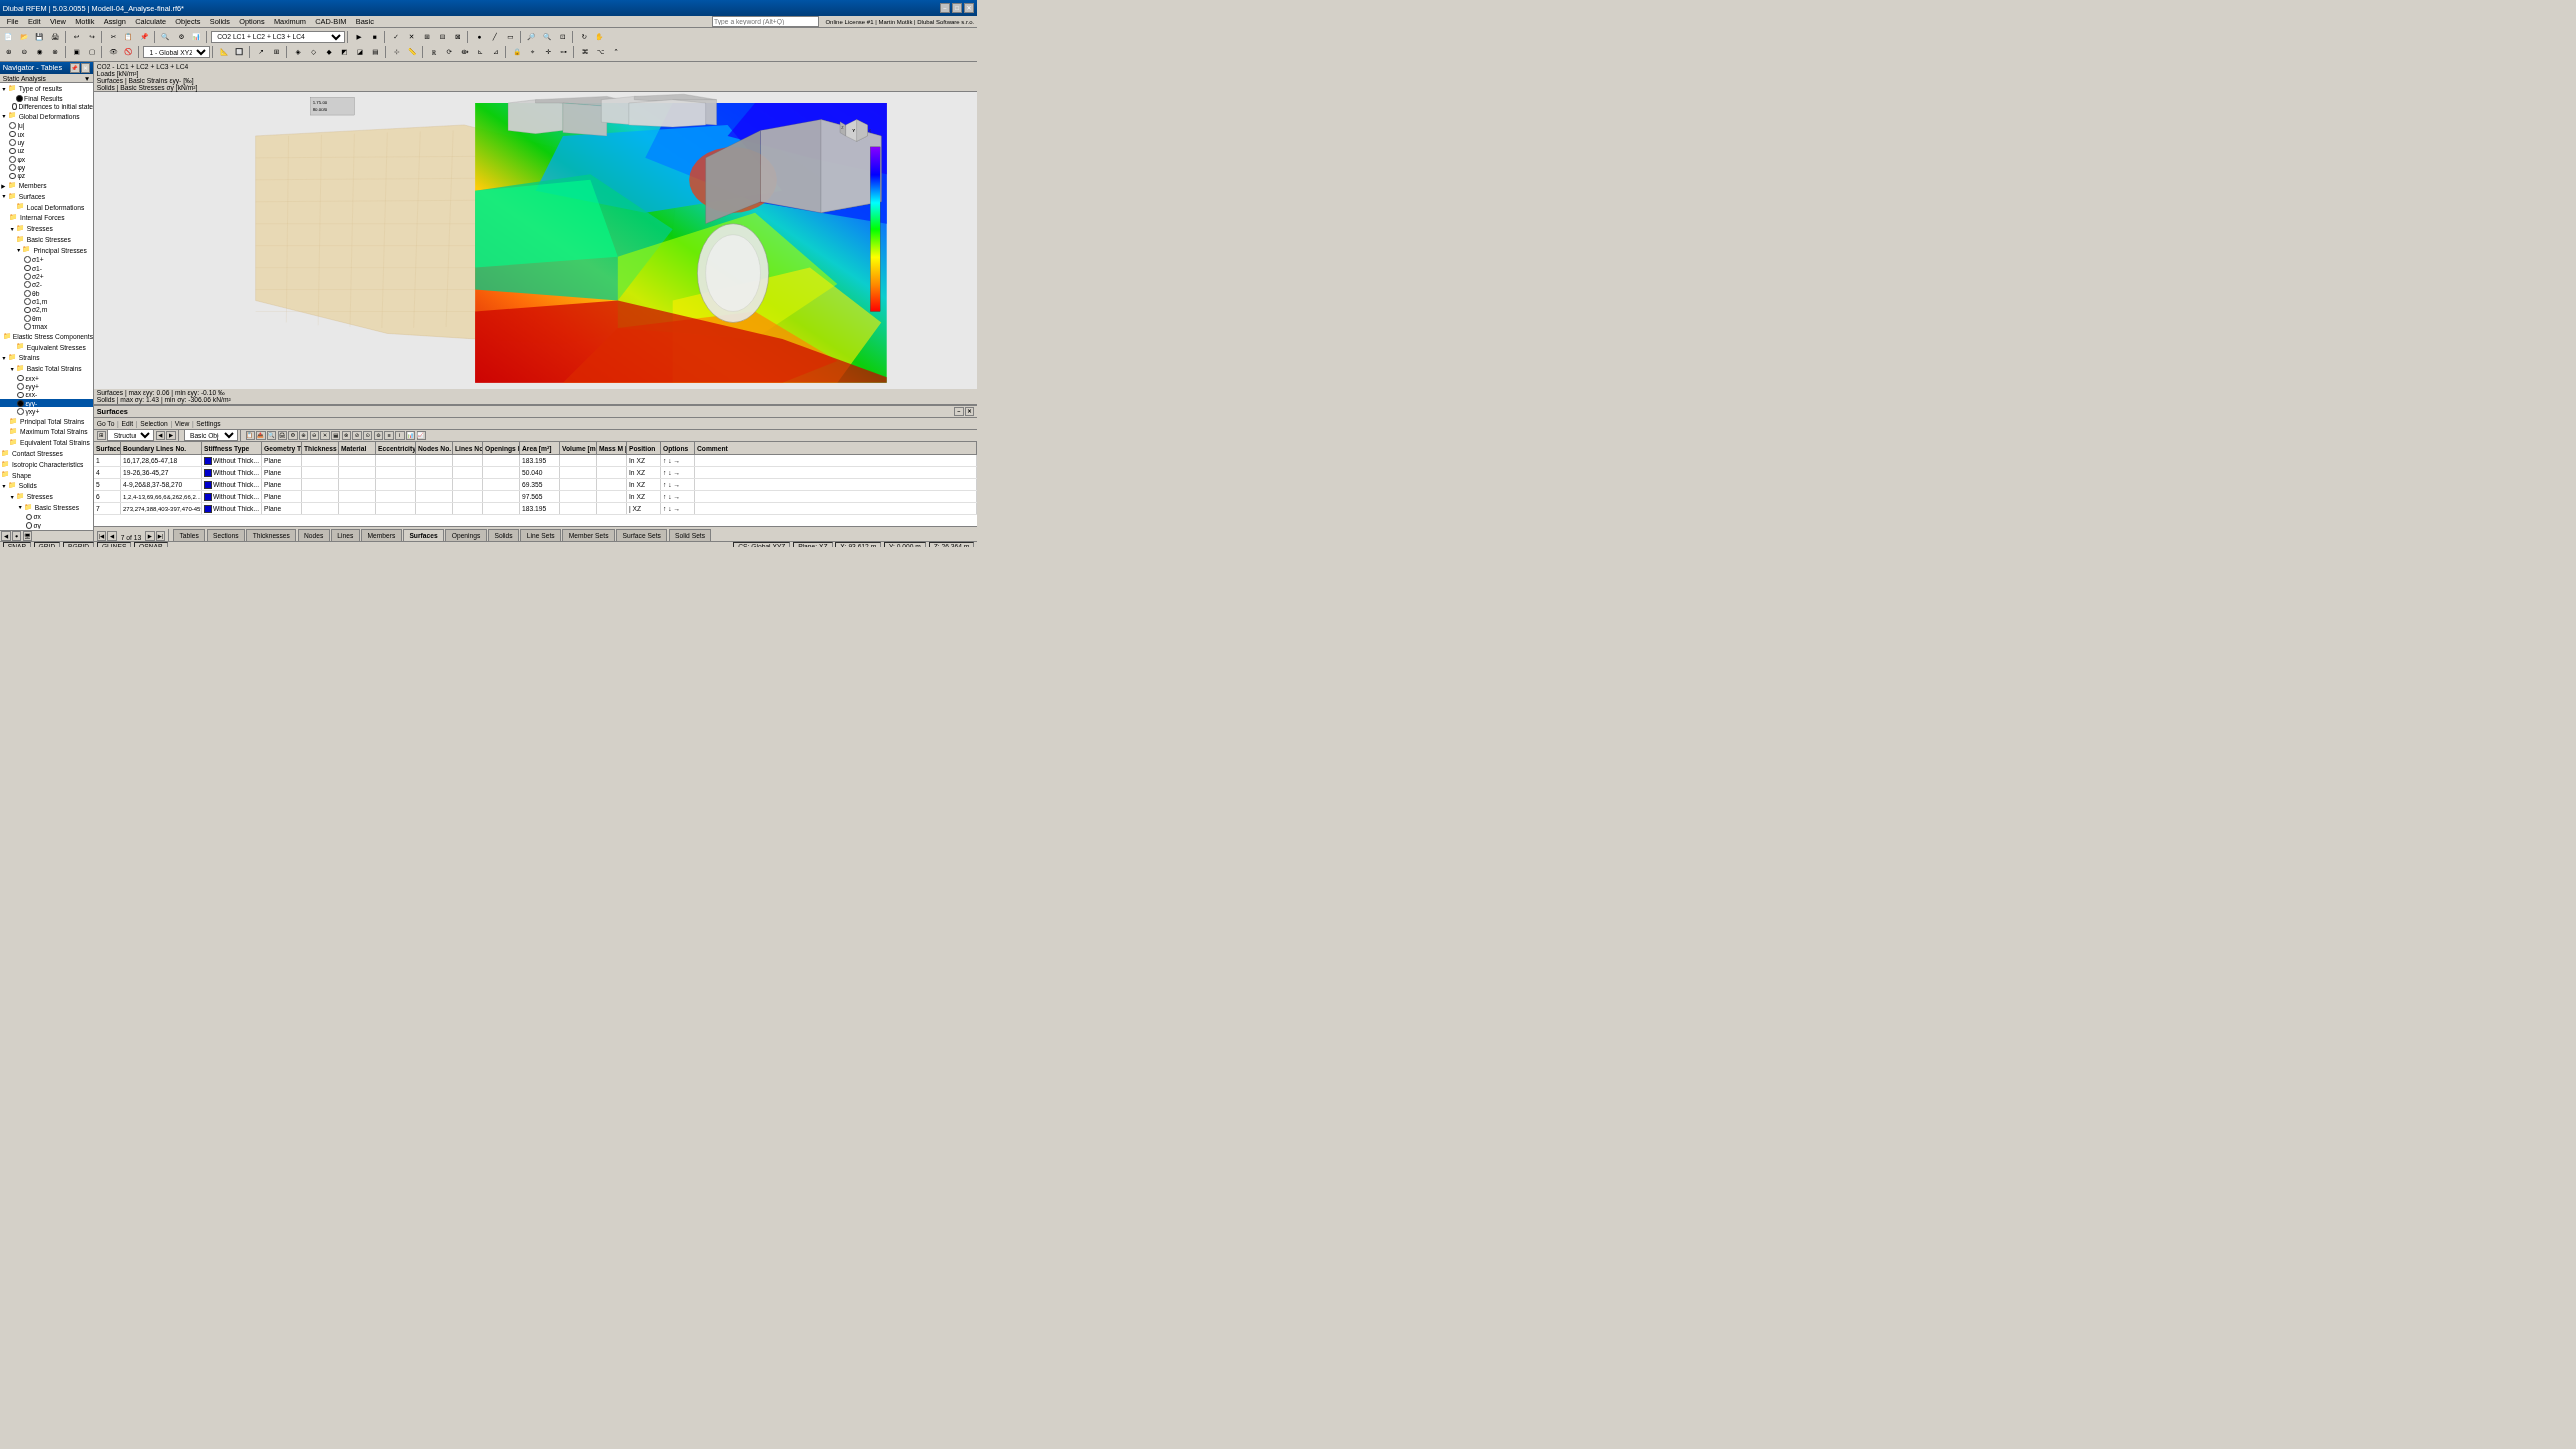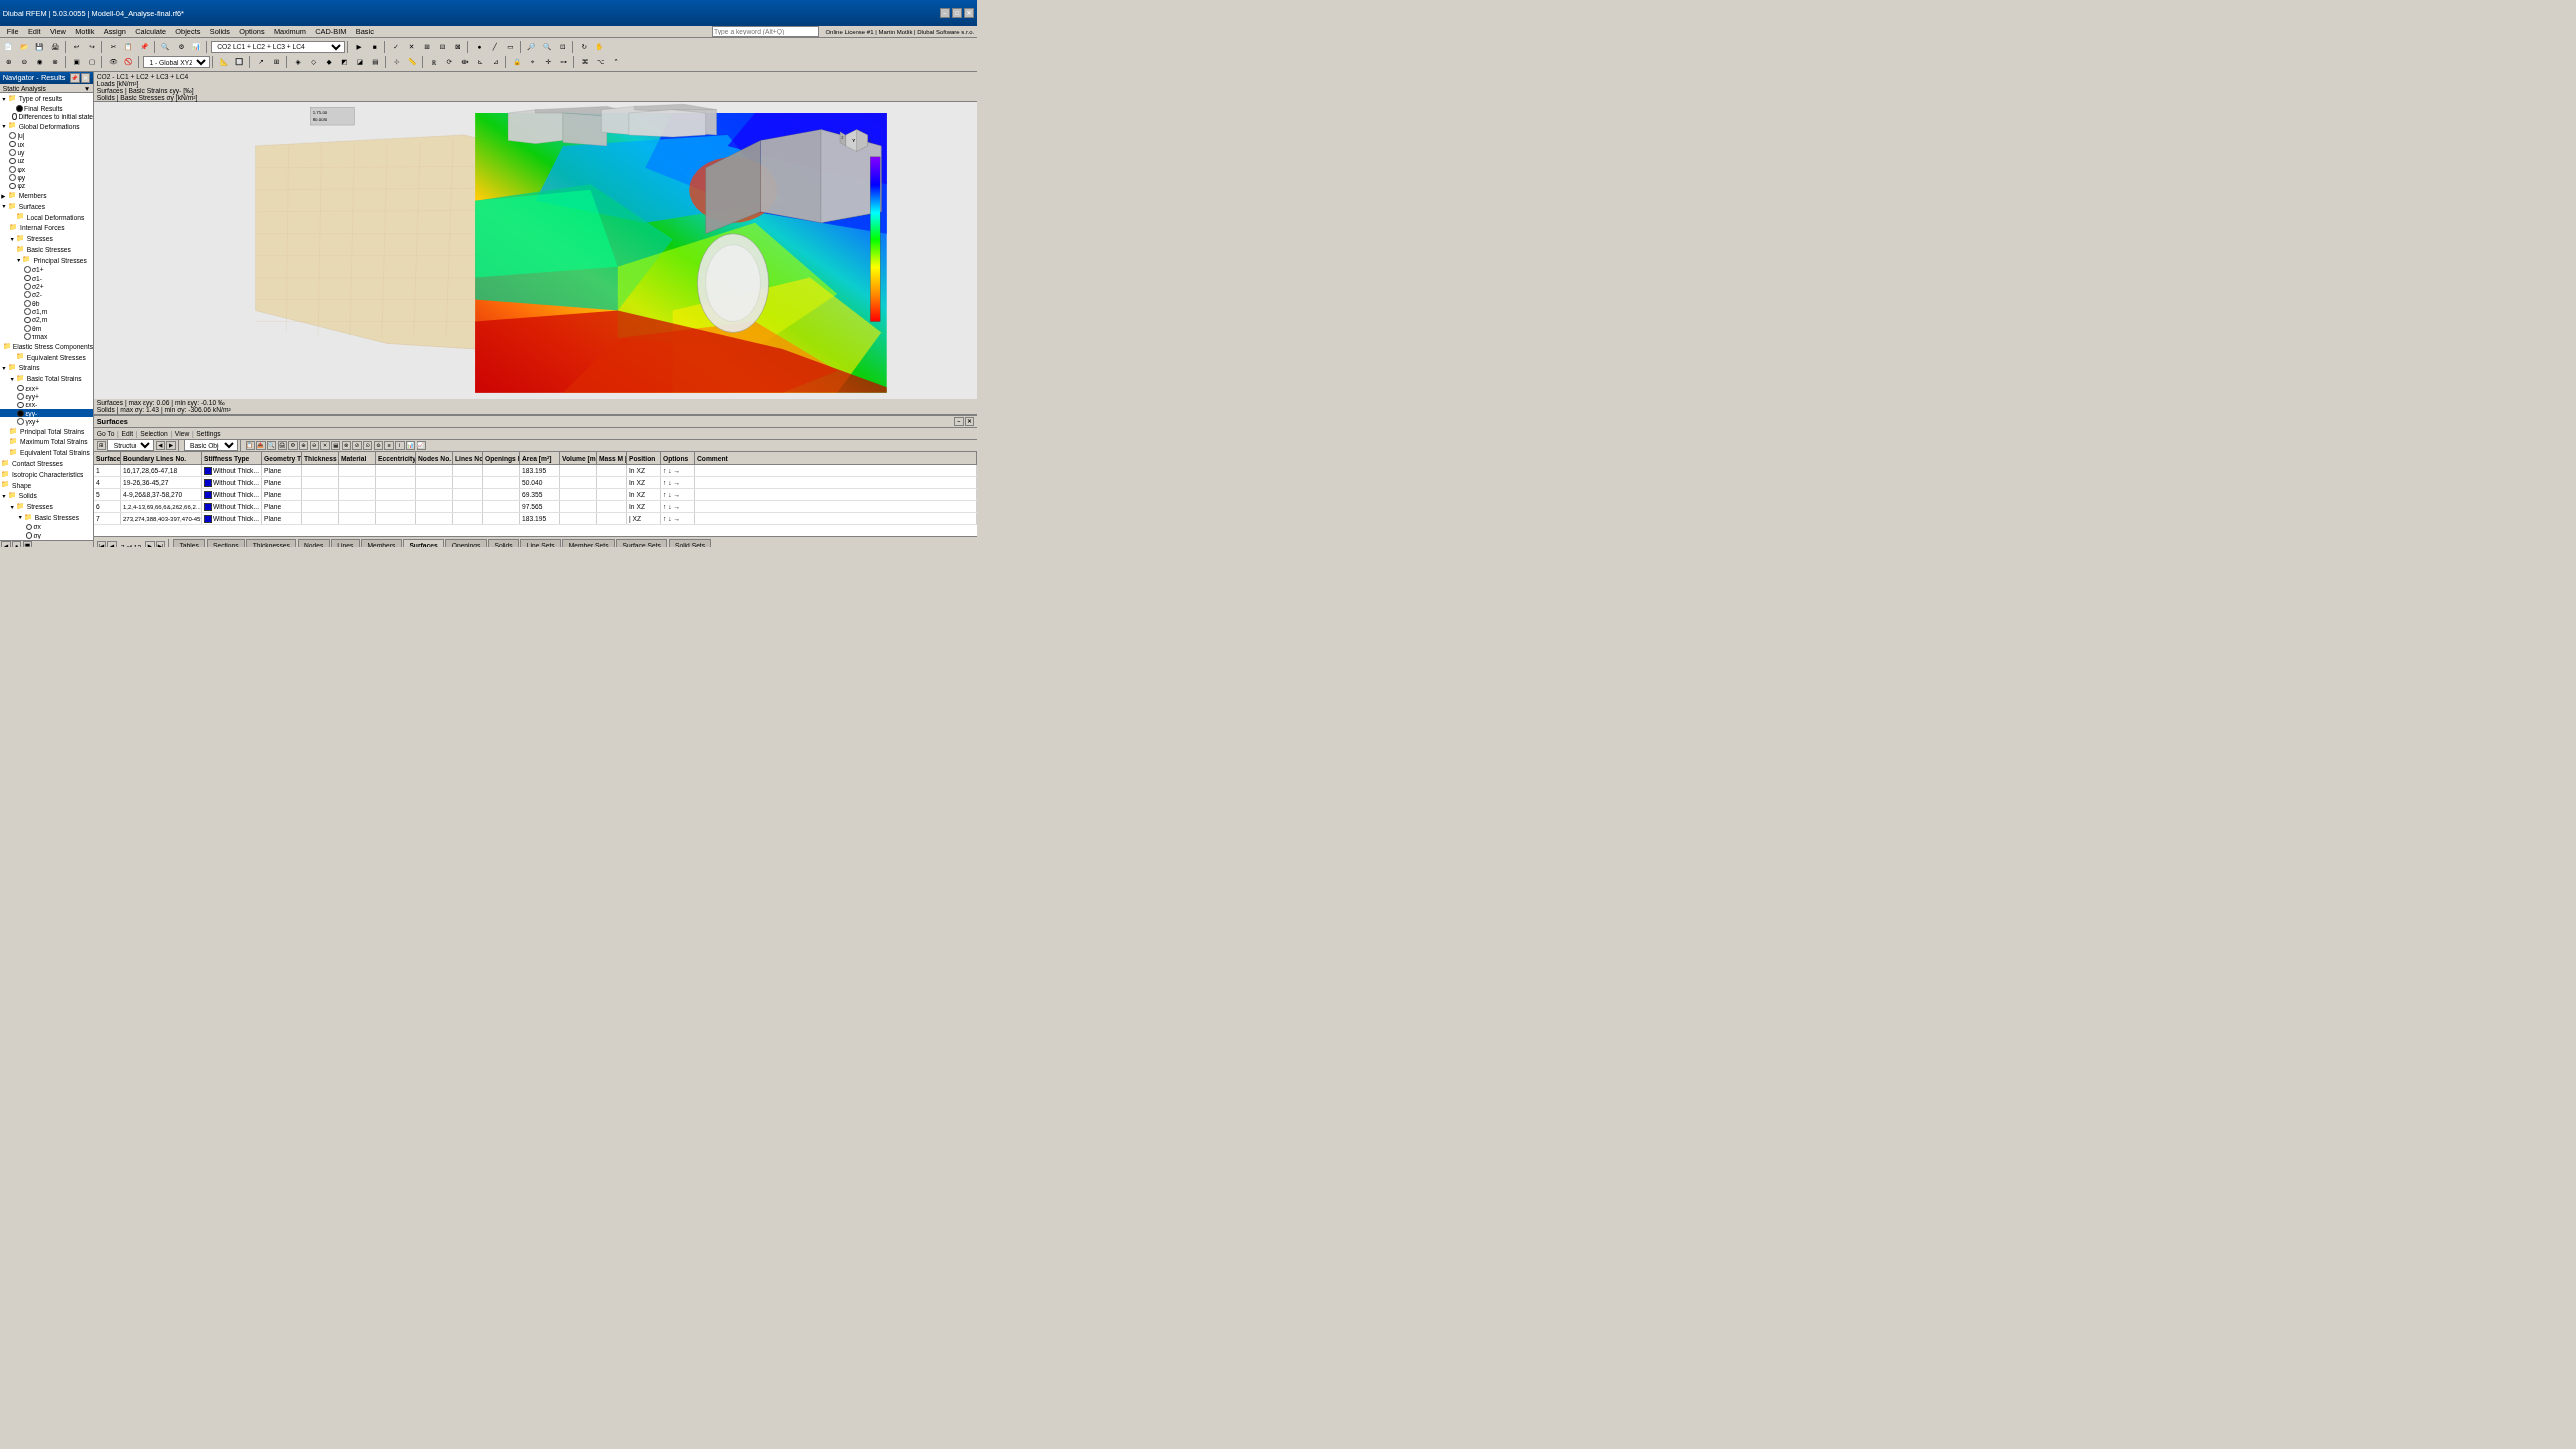--- a/index.html
+++ b/index.html
@@ -1,20 +1,20 @@
 <!DOCTYPE html>
 <html style="font-size:10.7px"><head>
   <meta charset="utf-8">
   <style>
     * { box-sizing: border-box; margin: 0; padding: 0; }
     body { font-family: 'Segoe UI', Arial, sans-serif; font-size: 7.4px; background: #d4d0c8; color: #000; overflow: hidden; width: 977px; height: 547px; }
     
     
     #title-bar {
-      height: 26px;
+      height: 16px;
       background: linear-gradient(to bottom, #0054a6, #003d7a);
       color: #fff;
       display: flex;
       align-items: center;
       justify-content: space-between;
       padding: 0 2.7px;
       font-size: 7.4px;
     }
     #title-bar .window-controls { display: flex; gap: 1.3px; }
     #title-bar .win-btn { width: 10.7px; height: 9.4px; background: #c0c0c0; border: 0.7px solid #808080; font-size: 6px; display: flex; align-items: center; justify-content: center; cursor: pointer; }
@@ -427,21 +427,21 @@
     <div class="tb-btn">⌘</div>
     <div class="tb-btn">⌥</div>
     <div class="tb-btn">⌃</div>
   </div>
 </div>
 
 <div id="main-layout">
 
   <div id="left-panel">
     <div id="navigator-header">
-      <span>Navigator - Results</span>
+      <span>Navigator - Tables</span>
       <div style="display:flex;gap:1.3px;">
         <div class="nav-btn">📌</div>
         <div class="nav-btn">✕</div>
       </div>
     </div>
 
     <div style="background:#d4d0c8; padding:0.7px 2.7px; font-size:6.7px; border-bottom:0.7px solid #808080; display:flex; align-items:center; justify-content:space-between;">
       <span>Static Analysis</span>
       <span>▼</span>
     </div>

